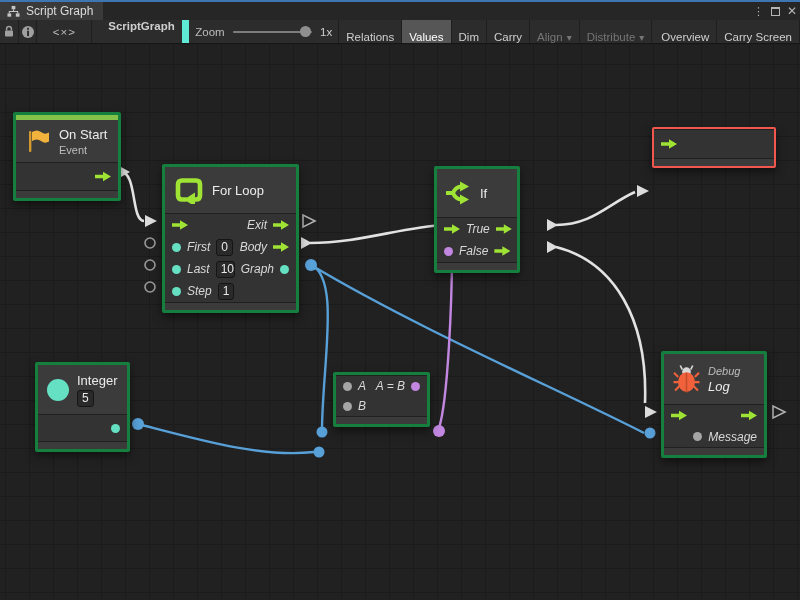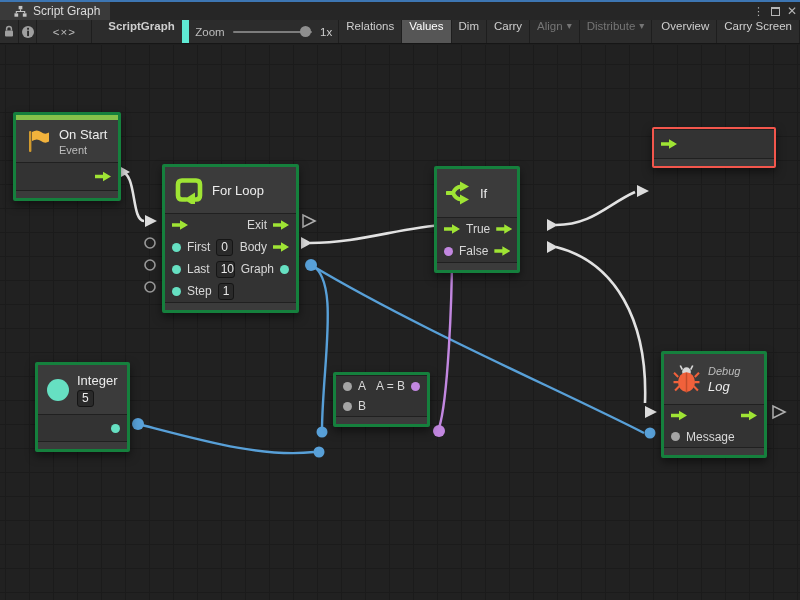--- a/index.html
+++ b/index.html
@@ -2,36 +2,36 @@
 <html style="--flow-green: #9fe434; --teal: #66e0c2; --purple: #c287e0; --blue: #58a0d8; --wire-white: #e2e2e2; --select-red: #f3564c; --flag-yellow: #f2b33c; --bug-orange: #f1613b; --onstart-bar: #85c24a; --accent-blue-line: #3d76b3;"><head>
 <meta charset="utf-8">
 <style>
   html,body{margin:0;padding:0;width:800px;height:600px;overflow:hidden;
     font-family:"Liberation Sans",sans-serif;background:#1f1f1f;position:relative;}
   *{box-sizing:border-box;}
 
   
   .accent-line{position:absolute;top:0;left:0;width:800px;height:2px;background:var(--accent-blue-line,#3d76b3);}
   .tabstrip{position:absolute;top:2px;left:0;width:800px;height:18px;background:#262626;display:flex;align-items:stretch;}
-  .tab{display:flex;align-items:center;gap:6px;background:#3a3a3a;padding:0 10px 0 14px;color:#dcdcdc;font-size:12px;}
+  .tab{display:flex;align-items:center;gap:6px;background:#3a3a3a;padding:0 10px 0 7px;color:#dcdcdc;font-size:12px;}
   .win-controls{position:absolute;right:3px;top:2px;height:18px;display:flex;align-items:center;gap:7px;color:#b5b5b5;}
   .win-controls .more{font-size:11px;letter-spacing:0;}
   .win-controls .maxbox{width:9px;height:9px;border:1px solid #b5b5b5;border-top:2px solid #b5b5b5;display:inline-block;}
   .win-controls .close{font-size:12px;}
 
   .toolbar{position:absolute;top:20px;left:0;width:800px;height:24px;background:#2c2c2c;
     border-bottom:1px solid #161616;display:flex;align-items:stretch;font-size:11.5px;color:#cfcfcf;}
   .seg{display:flex;align-items:center;justify-content:center;border-right:1px solid #1e1e1e;padding:0 6px;}
   .seg.icon-btn{width:26px;padding:0;}
   .seg.code-btn{width:72px;}
   .graph-seg{display:flex;align-items:flex-start;gap:6px;padding:0 10px;border-right:7px solid #5eead4;width:97px;font-weight:bold;}
   .zoom-seg{display:flex;align-items:center;gap:8px;padding:0 6px;border-right:1px solid #1e1e1e;width:150px;}
   .zoom-track{position:relative;width:93px;height:2px;background:#7d7d7d;border-radius:1px;}
   .zoom-handle{position:absolute;right:1px;top:-5px;width:11px;height:11px;border-radius:50%;background:#8f8f8f;}
-  .tb-btn{display:flex;align-items:flex-start;justify-content:center;padding:0 7px;border-right:1px solid #1e1e1e;white-space:nowrap;cursor:default;}
+  .tb-btn{display:flex;align-items:flex-end;justify-content:center;padding:0 7px;border-right:1px solid #1e1e1e;white-space:nowrap;cursor:default;}
   .tb-btn.active{background:#565656;color:#fff;}
   .tb-btn.disabled{color:#757575;}
   .tb-btn.caret::after{content:"▾";margin-left:4px;font-size:10px;}
   .spacer{flex:0 0 2px;}
 
   
   .canvas{position:absolute;top:45px;left:0;width:800px;height:555px;background-color:#212121;
     background-image:
       linear-gradient(#1b1b1b 1px,transparent 1px),
       linear-gradient(90deg,#1b1b1b 1px,transparent 1px),
@@ -52,21 +52,21 @@
 
   
   .node{position:absolute;z-index:2;background:#343434;border:3px solid #15803d;border-radius:2px;
     box-shadow:0 4px 10px rgba(0,0,0,.5);color:#dcdcdc;font-size:12px;}
   .node .hdr{display:flex;align-items:center;gap:8px;padding:0 9px;background:#3b3b3b;}
   .node .rows{background:#333333;border-top:1px solid #202020;}
   .node .row{display:flex;align-items:center;gap:6px;padding:0 7px;}
   .node .ftr{height:8px;background:#3b3b3b;border-top:1px solid #202020;}
   .title{font-size:13px;color:#ececec;}
   .subtitle{font-size:11px;color:#bdbdbd;}
-  .plabel{font-size:12px;color:#d8d8d8;}
+  .plabel{font-size:12px;color:#d8d8d8;font-style:italic;}
   .rspace{margin-left:auto;}
   .arrow{width:16px;height:11px;background:var(--flow-green,#9fe434);
     clip-path:polygon(0 34%,50% 34%,50% 6%,100% 50%,50% 94%,50% 66%,0 66%);flex:0 0 16px;}
   .dot{width:9px;height:9px;border-radius:50%;flex:0 0 9px;}
   .dot.teal{background:var(--teal,#66e0c2);}
   .dot.purple{background:var(--purple,#c287e0);}
   .dot.gray{background:#a5a5a5;}
   .field{background:#2a2a2a;border:1px solid #151515;border-radius:3px;height:17px;line-height:15px;
     padding:0 4px;min-width:14px;text-align:center;color:#e8e8e8;font-size:12px;}
   .bigdot{width:22px;height:22px;border-radius:50%;background:var(--teal,#66e0c2);flex:0 0 22px;}
@@ -85,21 +85,21 @@
   #node-break-loop .hdr{height:47px;}
   #node-break-loop .row{height:28px;}
   #node-integer{left:35px;top:362px;width:95px;}
   #node-integer .hdr{height:49px;}
   #node-integer .row{height:26px;}
   #node-equal{left:333px;top:372px;width:97px;}
   #node-equal .hdr{height:50px;}
   #node-equal .row{height:20px;}
   #node-debug-log{left:661px;top:351px;width:106px;}
   #node-debug-log .hdr{height:50px;font-style:italic;}
-  #node-debug-log .row{height:21px;}
+  #node-debug-log .row{height:21px;justify-content:flex-end;}
   .hdr-col{display:flex;flex-direction:column;justify-content:center;gap:2px;}
 </style>
 </head>
 <body>
 
 <div class="accent-line"></div>
 
 <div class="tabstrip">
   <div class="tab">
     <svg width="13" height="13" viewBox="0 0 14 14">

